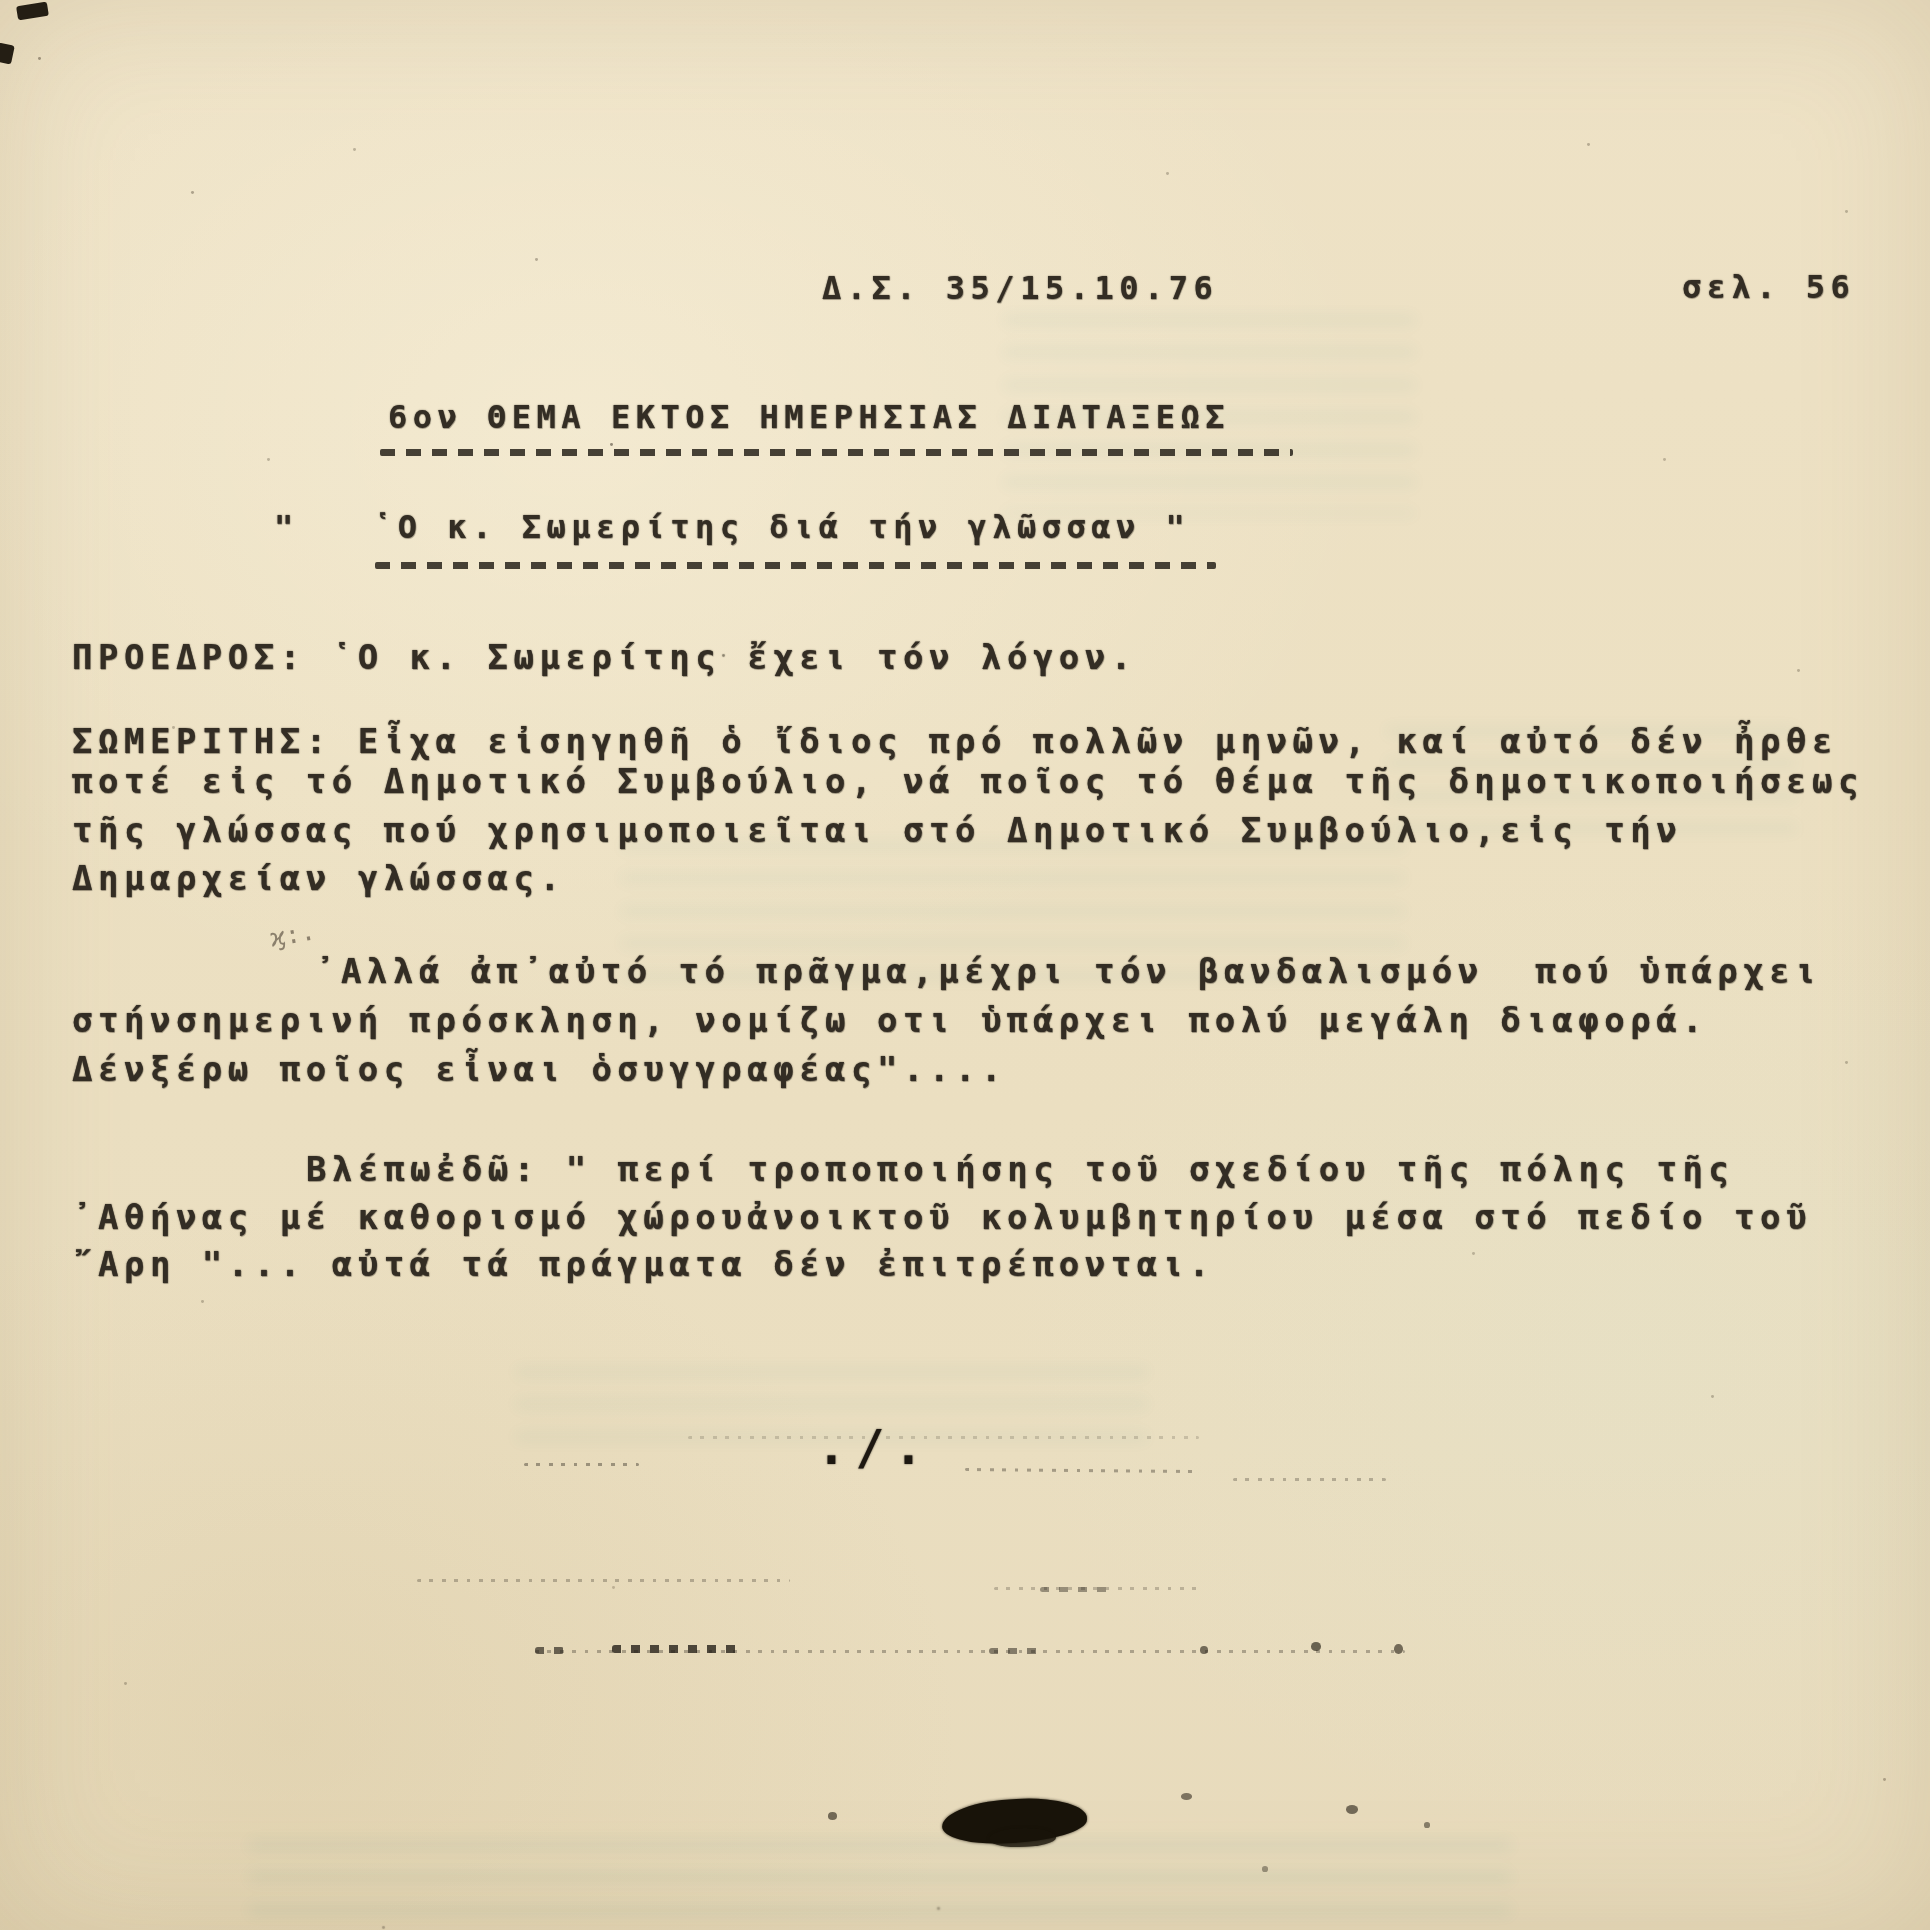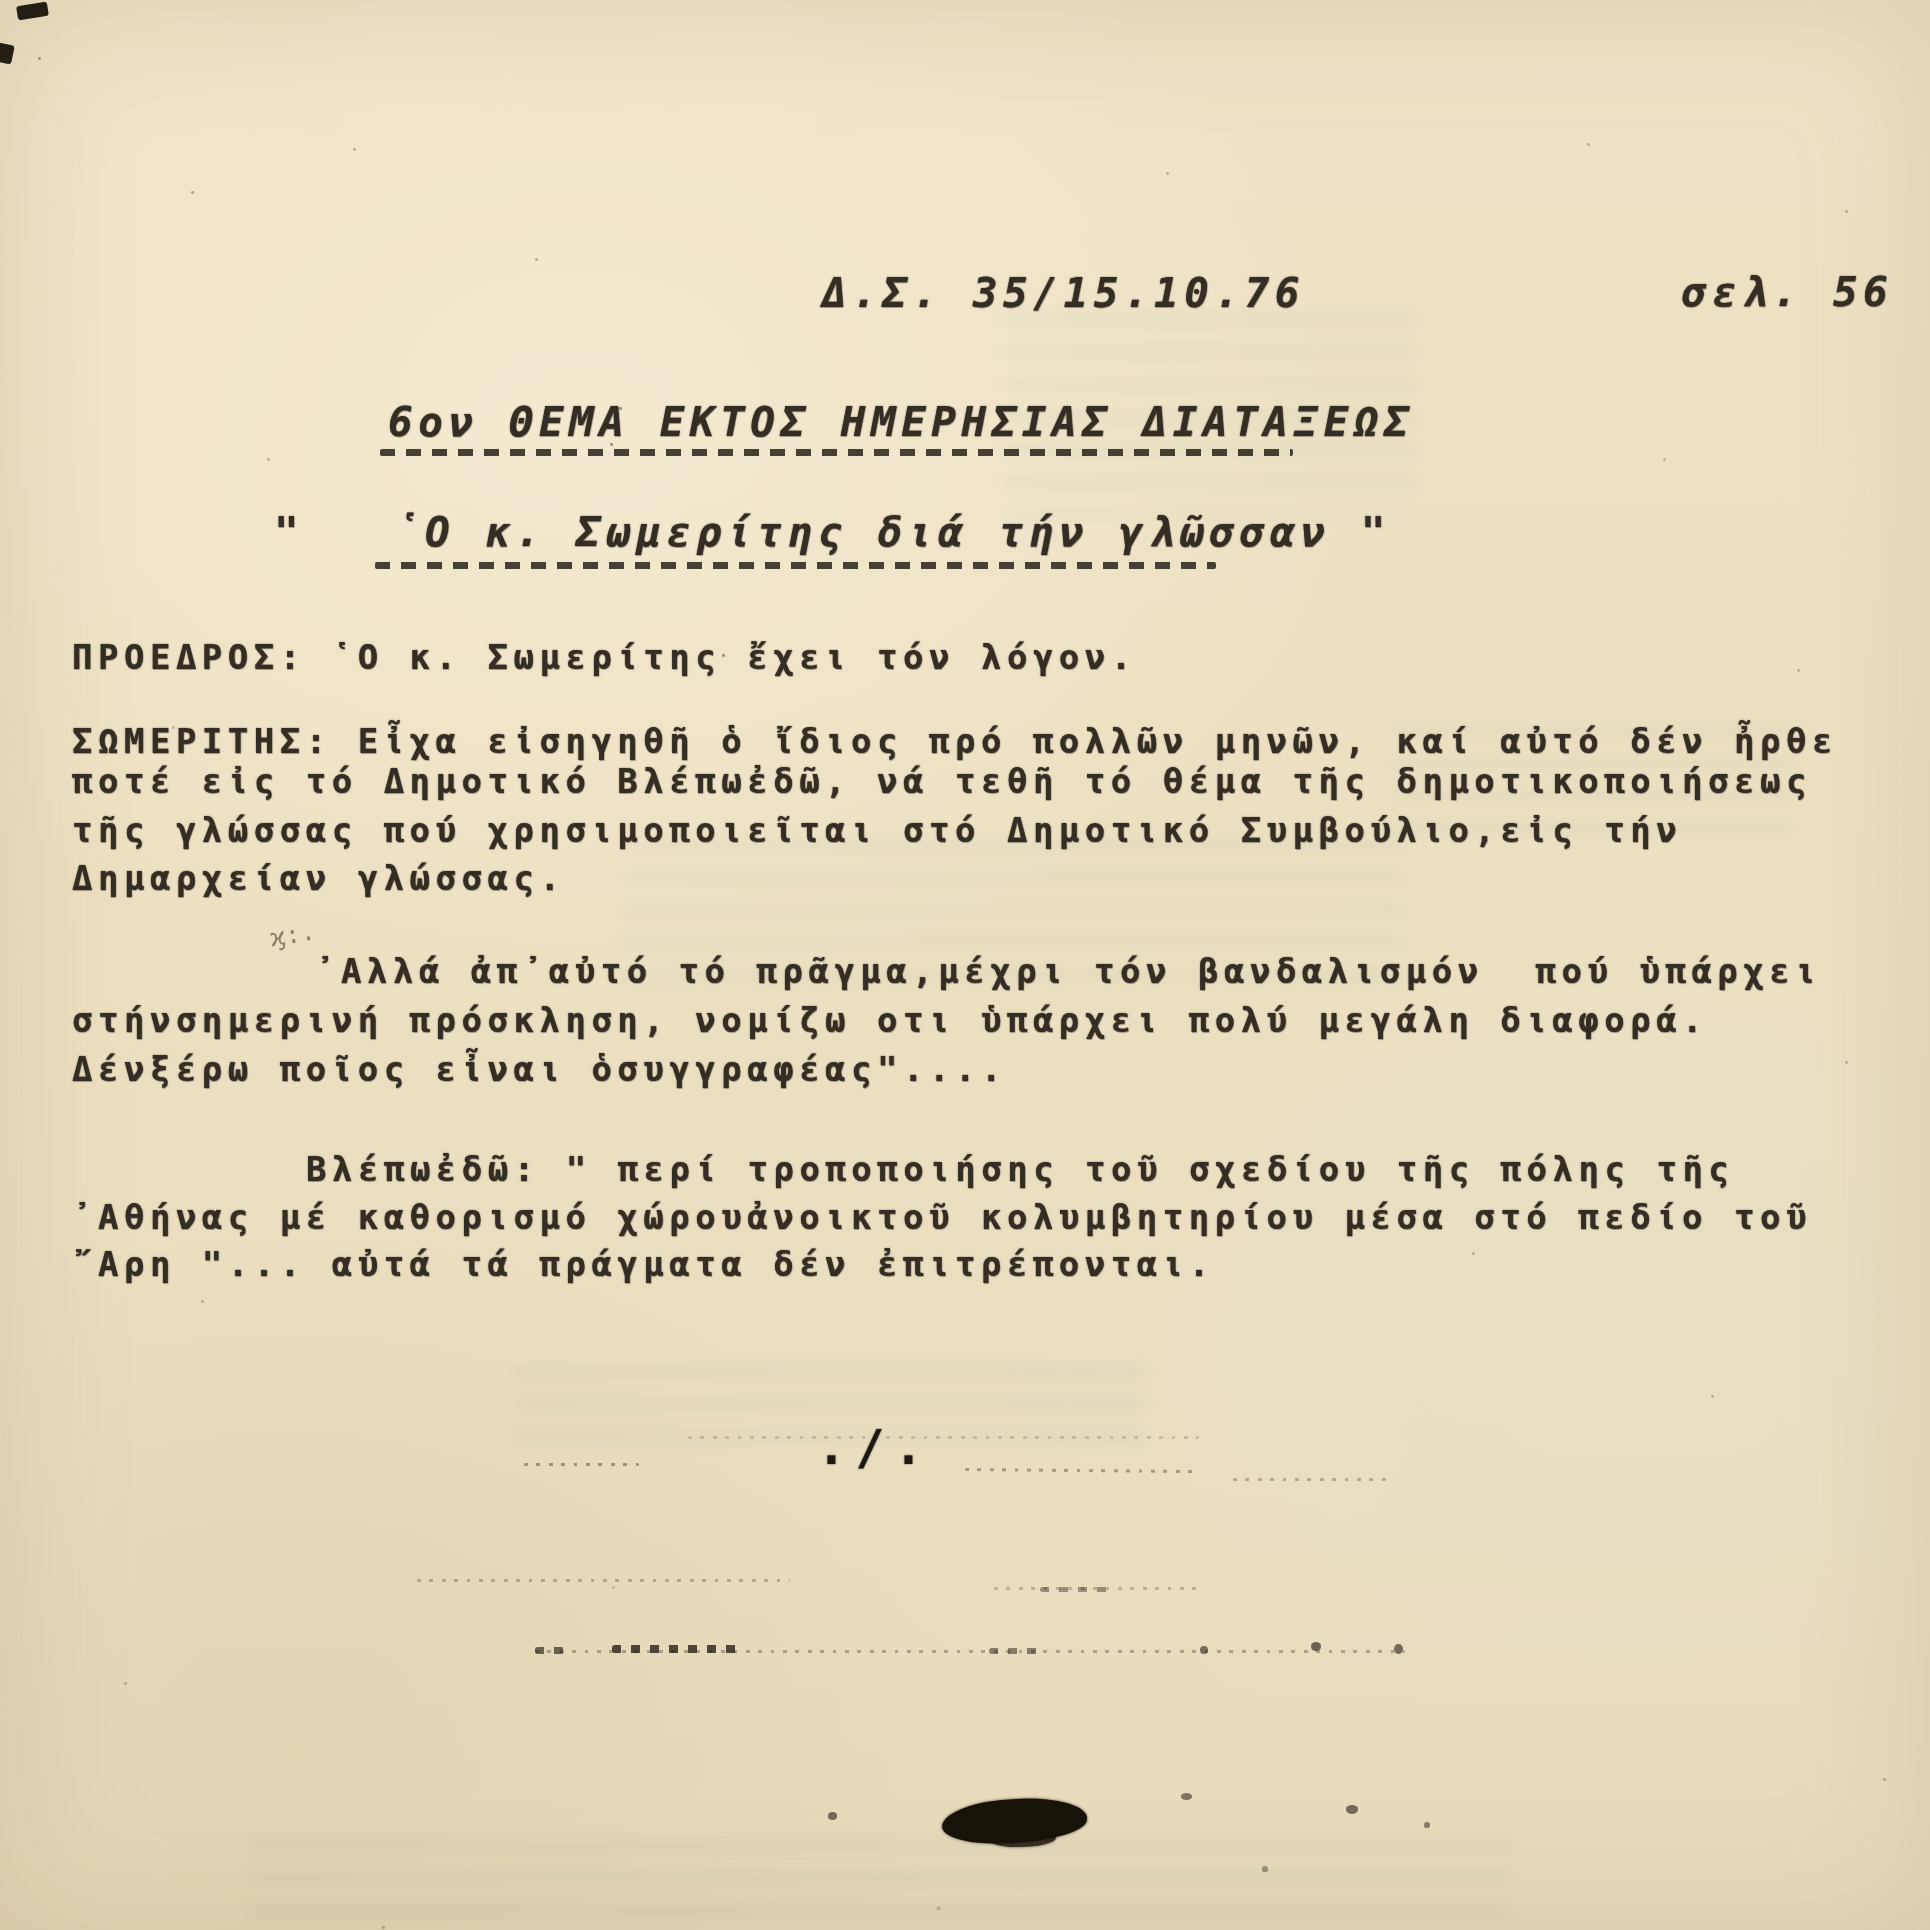--- a/index.html
+++ b/index.html
@@ -19,21 +19,21 @@
     position:absolute;
     font-family:"DejaVu Sans Mono","DejaVu Sans",monospace;
     font-weight:bold;
     font-size:34px;
     line-height:1.08;
     letter-spacing:5.5px;
     color:#332d24;
     white-space:pre;
     text-shadow:0 0 1.5px rgba(48,40,30,.8), 0.6px 0.8px 0 rgba(48,40,30,.28);
   }
-  .t.big{font-size:41px;font-style:italic;}
+  .t.big{font-size:32px;}
   .dash{
     position:absolute;height:6.7px;border-radius:1.9px;
     background:repeating-linear-gradient(90deg,#2e2920 0 15.3px, rgba(0,0,0,0) 15.3px 26px);
     opacity:.88;
   }
   .dotline{
     position:absolute;height:2.9px;
     background:repeating-linear-gradient(90deg,rgba(40,34,26,.8) 0 3.8px, rgba(0,0,0,0) 3.8px 12.4px);
     border-radius:1.9px;
   }
@@ -106,21 +106,21 @@
 
   <div class="t big" style="left:388px;top:400px;">6ον ΘΕΜΑ ΕΚΤΟΣ ΗΜΕΡΗΣΙΑΣ ΔΙΑΤΑΞΕΩΣ</div>
   <div class="dash" style="left:380px;top:449px;width:913px;"></div>
 
   <div class="t big" style="left:274px;top:510px;">"   ῾Ο κ. Σωμερίτης διά τήν γλῶσσαν "</div>
   <div class="dash" style="left:375px;top:562px;width:841px;"></div>
 
   <div class="t" style="left:72px;top:639px;">ΠΡΟΕΔΡΟΣ: ῾Ο κ. Σωμερίτης ἔχει τόν λόγον.</div>
 
   <div class="t" style="left:72px;top:714px;margin-top:9px;">ΣΩΜΕΡΙΤΗΣ: Εἶχα εἰσηγηθῆ ὁ ἴδιος πρό πολλῶν μηνῶν, καί αὐτό δέν ἦρθε</div>
-  <div class="t" style="left:72px;top:763px;">ποτέ εἰς τό Δημοτικό Βλέπωἐδῶ, νά τεθῆ τό θέμα τῆς δημοτικοποιήσεως</div>
+  <div class="t" style="left:72px;top:763px;">ποτέ εἰς τό Δημοτικό Συμβούλιο, νά ποῖος τό θέμα τῆς δημοτικοποιήσεως</div>
   <div class="t" style="left:72px;top:812px;text-align:center;">τῆς γλώσσας πού χρησιμοποιεῖται στό Δημοτικό Συμβούλιο,εἰς τήν</div>
   <div class="t" style="left:72px;top:860px;">Δημαρχείαν γλώσσας.</div>
   <div class="scribble" style="left:270px;top:920px;">ϗ:.</div>
 
   <div class="t" style="left:72px;top:1002px;">στήνσημερινή πρόσκληση, νομίζω οτι ὑπάρχει πολύ μεγάλη διαφορά.</div>
   <div class="t" style="left:315px;top:953px;">᾽Αλλά ἀπ᾽αὐτό τό πρᾶγμα,μέχρι τόν βανδαλισμόν  πού ὑπάρχει</div>
   <div class="t" style="left:72px;top:1051px;">Δένξέρω ποῖος εἶναι ὁσυγγραφέας"....</div>
 
   <div class="t" style="left:306px;top:1151px;">Βλέπωἐδῶ: " περί τροποποιήσης τοῦ σχεδίου τῆς πόλης τῆς</div>
   <div class="t" style="left:72px;top:1199px;">᾽Αθήνας μέ καθορισμό χώρουἀνοικτοῦ κολυμβητηρίου μέσα στό πεδίο τοῦ</div>

